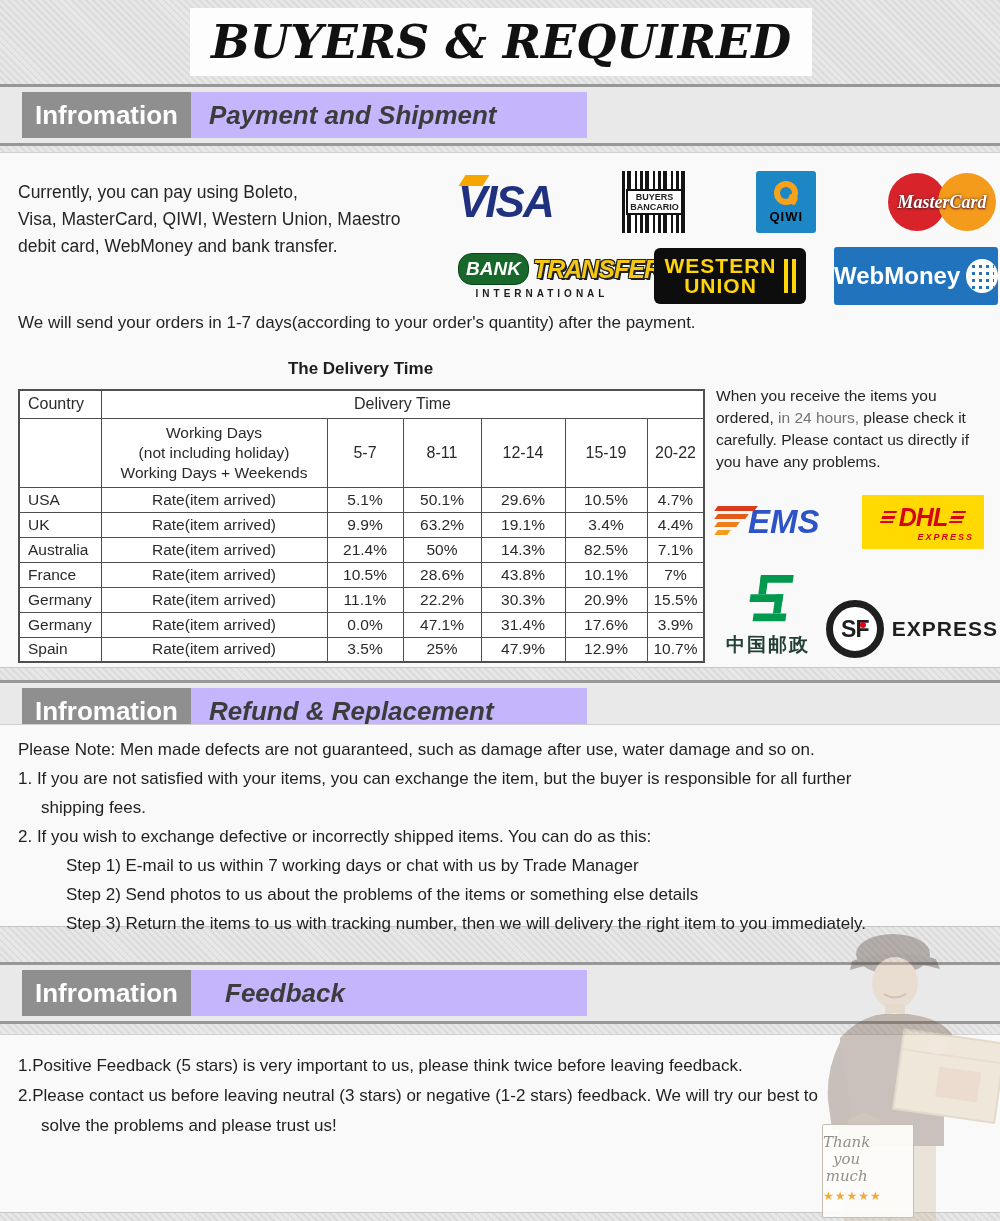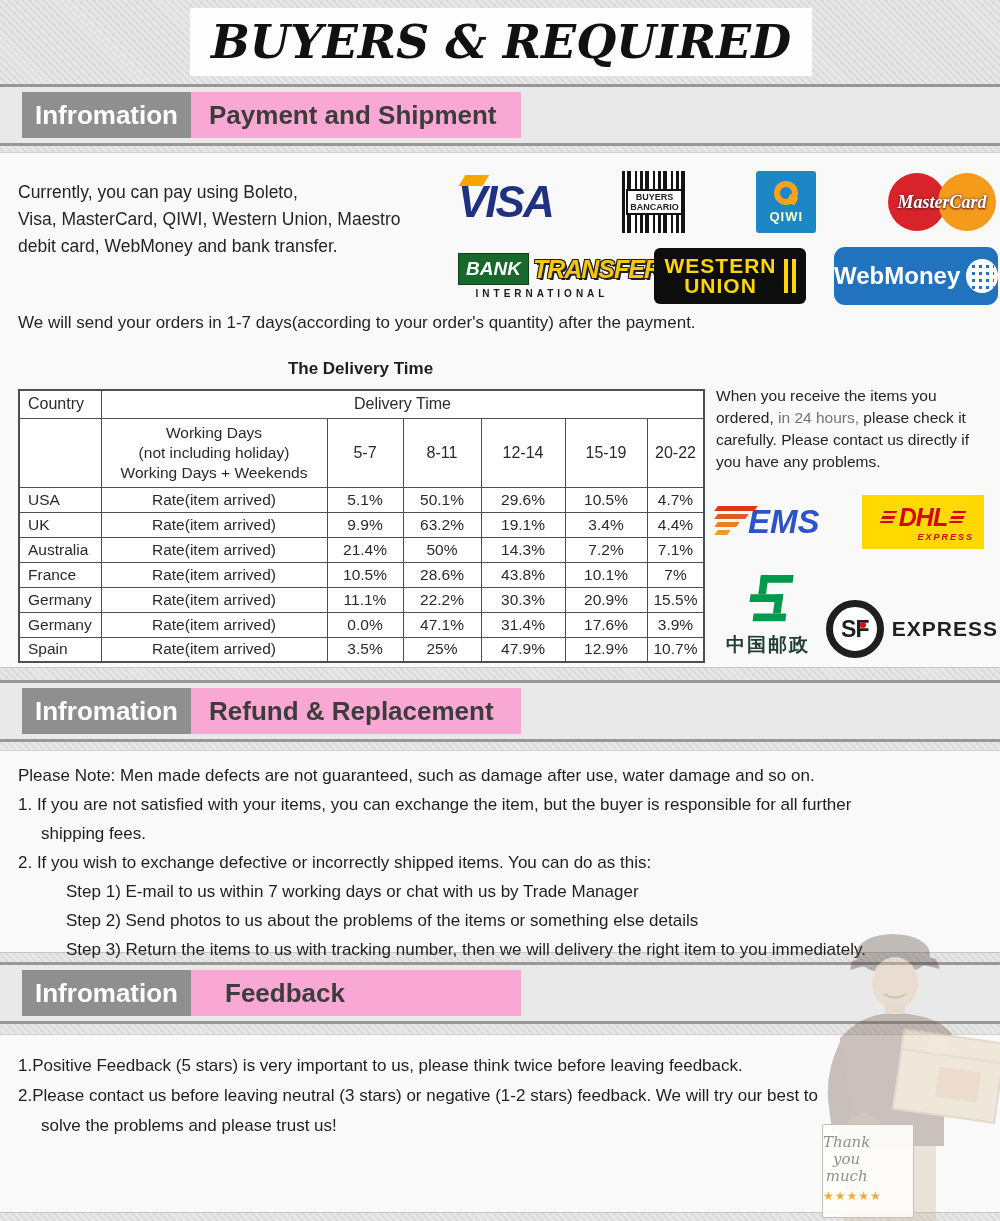--- a/index.html
+++ b/index.html
@@ -25,36 +25,36 @@
   .bar {
     position:absolute; left:0; right:0; height:62px; background:#e9e9e9;
     border-top:3px solid #989898; border-bottom:3px solid #989898;
     display:flex; align-items:center; padding-left:22px;
   }
   .bar-badge {
     background:#8f8f8f; color:#fff; font-weight:bold; font-size:26px;
     height:46px; display:flex; align-items:center; padding:0 13px; white-space:nowrap;
   }
   .bar-title {
-    background:#f9a8d4; color:#3c3c3c; font-weight:bold; font-size:26px;
+    background:#c4b5fd; color:#3c3c3c; font-weight:bold; font-size:26px;
     height:46px; display:flex; align-items:center; padding:0 18px;
-    width:330px; white-space:nowrap;
+    width:396px; white-space:nowrap;font-style:italic;
   }
   .bar-title.pad-more { padding-left:34px; }
   #bar-payment { top:84px; }
   #bar-refund  { top:680px; }
   #bar-feedback{ top:962px; }
 
   
   .panel {
     position:absolute; left:0; right:0; background:#f9f9f9;
     border-top:1px solid #d2d2d2; border-bottom:1px solid #c6c6c6;
   }
   #panel-payment  { top:152px; height:516px; }
-  #panel-refund   { top:750px; height:203px; }
+  #panel-refund   { top:724px; height:203px; }
   #panel-feedback { top:1034px; height:179px; }
 
   .pay-intro { position:absolute; left:18px; top:26px; font-size:17.5px; line-height:27px; color:#252525; }
   .ship-note { position:absolute; left:18px; top:160px; font-size:17px; color:#252525; }
 
   
   .logo-area { position:absolute; left:458px; top:14px; width:540px; }
   .logo-row { display:flex; align-items:center; justify-content:space-between; height:70px; }
   .logo-row + .logo-row { margin-top:8px; height:62px; }
 
@@ -66,44 +66,44 @@
   .boleto { width:64px; height:62px; position:relative; display:flex; align-items:center; justify-content:center;
           background:repeating-linear-gradient(90deg,#141414 0 3px,#fff 3px 5px,#141414 5px 9px,#fff 9px 13px,#141414 13px 15px,#fff 15px 18px); }
   .boleto-label { background:#fff; border:2px solid #111; padding:1px 2px; text-align:center;
           font-weight:800; font-size:9px; line-height:10px; letter-spacing:0; }
 
   .qiwi { width:60px; height:62px; background:#1d87c6; border-radius:3px;
           display:flex; flex-direction:column; align-items:center; justify-content:center; }
   .qiwi-q { width:24px; height:24px; border:6px solid #f8a21b; border-radius:50%; position:relative; }
   .qiwi-q::after { content:""; position:absolute; right:-5px; bottom:-5px; width:9px; height:9px;
           background:#f8a21b; border-radius:2px; transform:rotate(25deg); }
-  .qiwi-name { color:#fef9c3; font-weight:800; font-size:13px; letter-spacing:1px; margin-top:4px; }
+  .qiwi-name { color:#000000; font-weight:800; font-size:13px; letter-spacing:1px; margin-top:4px; }
 
   .mastercard { position:relative; width:112px; height:64px; }
   .mc-red    { position:absolute; left:2px;  top:3px; width:58px; height:58px; border-radius:50%; background:#d8232a; }
   .mc-orange { position:absolute; right:2px; top:3px; width:58px; height:58px; border-radius:50%; background:#f49b1c; }
   .mc-text   { position:absolute; left:0; right:0; top:22px; text-align:center;
           font-family:"Liberation Serif", serif; font-style:italic; font-weight:bold; font-size:18px;
           color:#fff; text-shadow:0 1px 2px #6d1013, 0 0 3px #444; }
 
   .banktransfer { width:168px; }
   .bt-row { display:flex; align-items:center; gap:4px; }
   .bt-bank { background:#17682a; color:#fff; font-style:italic; font-weight:900; font-size:19px;
-          padding:4px 7px; border-radius:0; border:1px solid #0c4419; }
+          padding:4px 7px; border-radius:14px; border:1px solid #0c4419; }
   .bt-transfer { font-style:italic; font-weight:900; font-size:25px; color:#f3c713; letter-spacing:-1px;
           text-shadow:-1px -1px 0 #222,1px -1px 0 #222,-1px 1px 0 #222,1px 1px 0 #222,2px 2px 0 #222; }
   .bt-sub { font-weight:800; font-size:10px; letter-spacing:4px; color:#1c1c1c; text-align:center; margin-top:3px; }
 
   .wu { background:#0d0d0d; border-radius:6px; width:152px; height:56px;
           display:flex; align-items:center; justify-content:center; gap:7px; }
   .wu-text { color:#ffd50a; font-weight:900; font-size:21px; line-height:20px; letter-spacing:1px; text-align:center; }
   .wu-bars { display:flex; gap:4px; }
   .wu-bars i { display:block; width:4px; height:34px; background:#ffd50a; }
 
-  .webmoney { background:#2173bd; border-radius:11px; width:164px; height:58px;
+  .webmoney { background:#2173bd; border-radius:3px; width:164px; height:58px;
           display:flex; align-items:center; justify-content:center; gap:6px; }
   .wm-text { color:#fff; font-weight:bold; font-size:24px; }
   .wm-globe { width:34px; height:34px; border-radius:50%; background:#fff; position:relative; overflow:hidden; }
   .wm-globe::before { content:""; position:absolute; inset:4px;
           background:radial-gradient(#2173bd 1.5px, transparent 1.8px); background-size:7px 7px; }
 
   
   .tbl-title { position:absolute; left:18px; top:206px; width:685px; text-align:center;
           font-weight:bold; font-size:17px; color:#1e1e1e; }
   .dtable { position:absolute; left:18px; top:236px; border-collapse:collapse; background:#fff;
@@ -287,21 +287,21 @@
             <td class="c-val">19.1%</td>
             <td class="c-val">3.4%</td>
             <td class="c-val">4.4%</td>
           </tr>
           <tr>
             <td class="c-country">Australia</td>
             <td class="c-rate">Rate(item arrived)</td>
             <td class="c-val">21.4%</td>
             <td class="c-val">50%</td>
             <td class="c-val">14.3%</td>
-            <td class="c-val">7.2%</td>
+            <td class="c-val">82.5%</td>
             <td class="c-val">7.1%</td>
           </tr>
           <tr>
             <td class="c-country">France</td>
             <td class="c-rate">Rate(item arrived)</td>
             <td class="c-val">10.5%</td>
             <td class="c-val">28.6%</td>
             <td class="c-val">43.8%</td>
             <td class="c-val">10.1%</td>
             <td class="c-val">7%</td>

